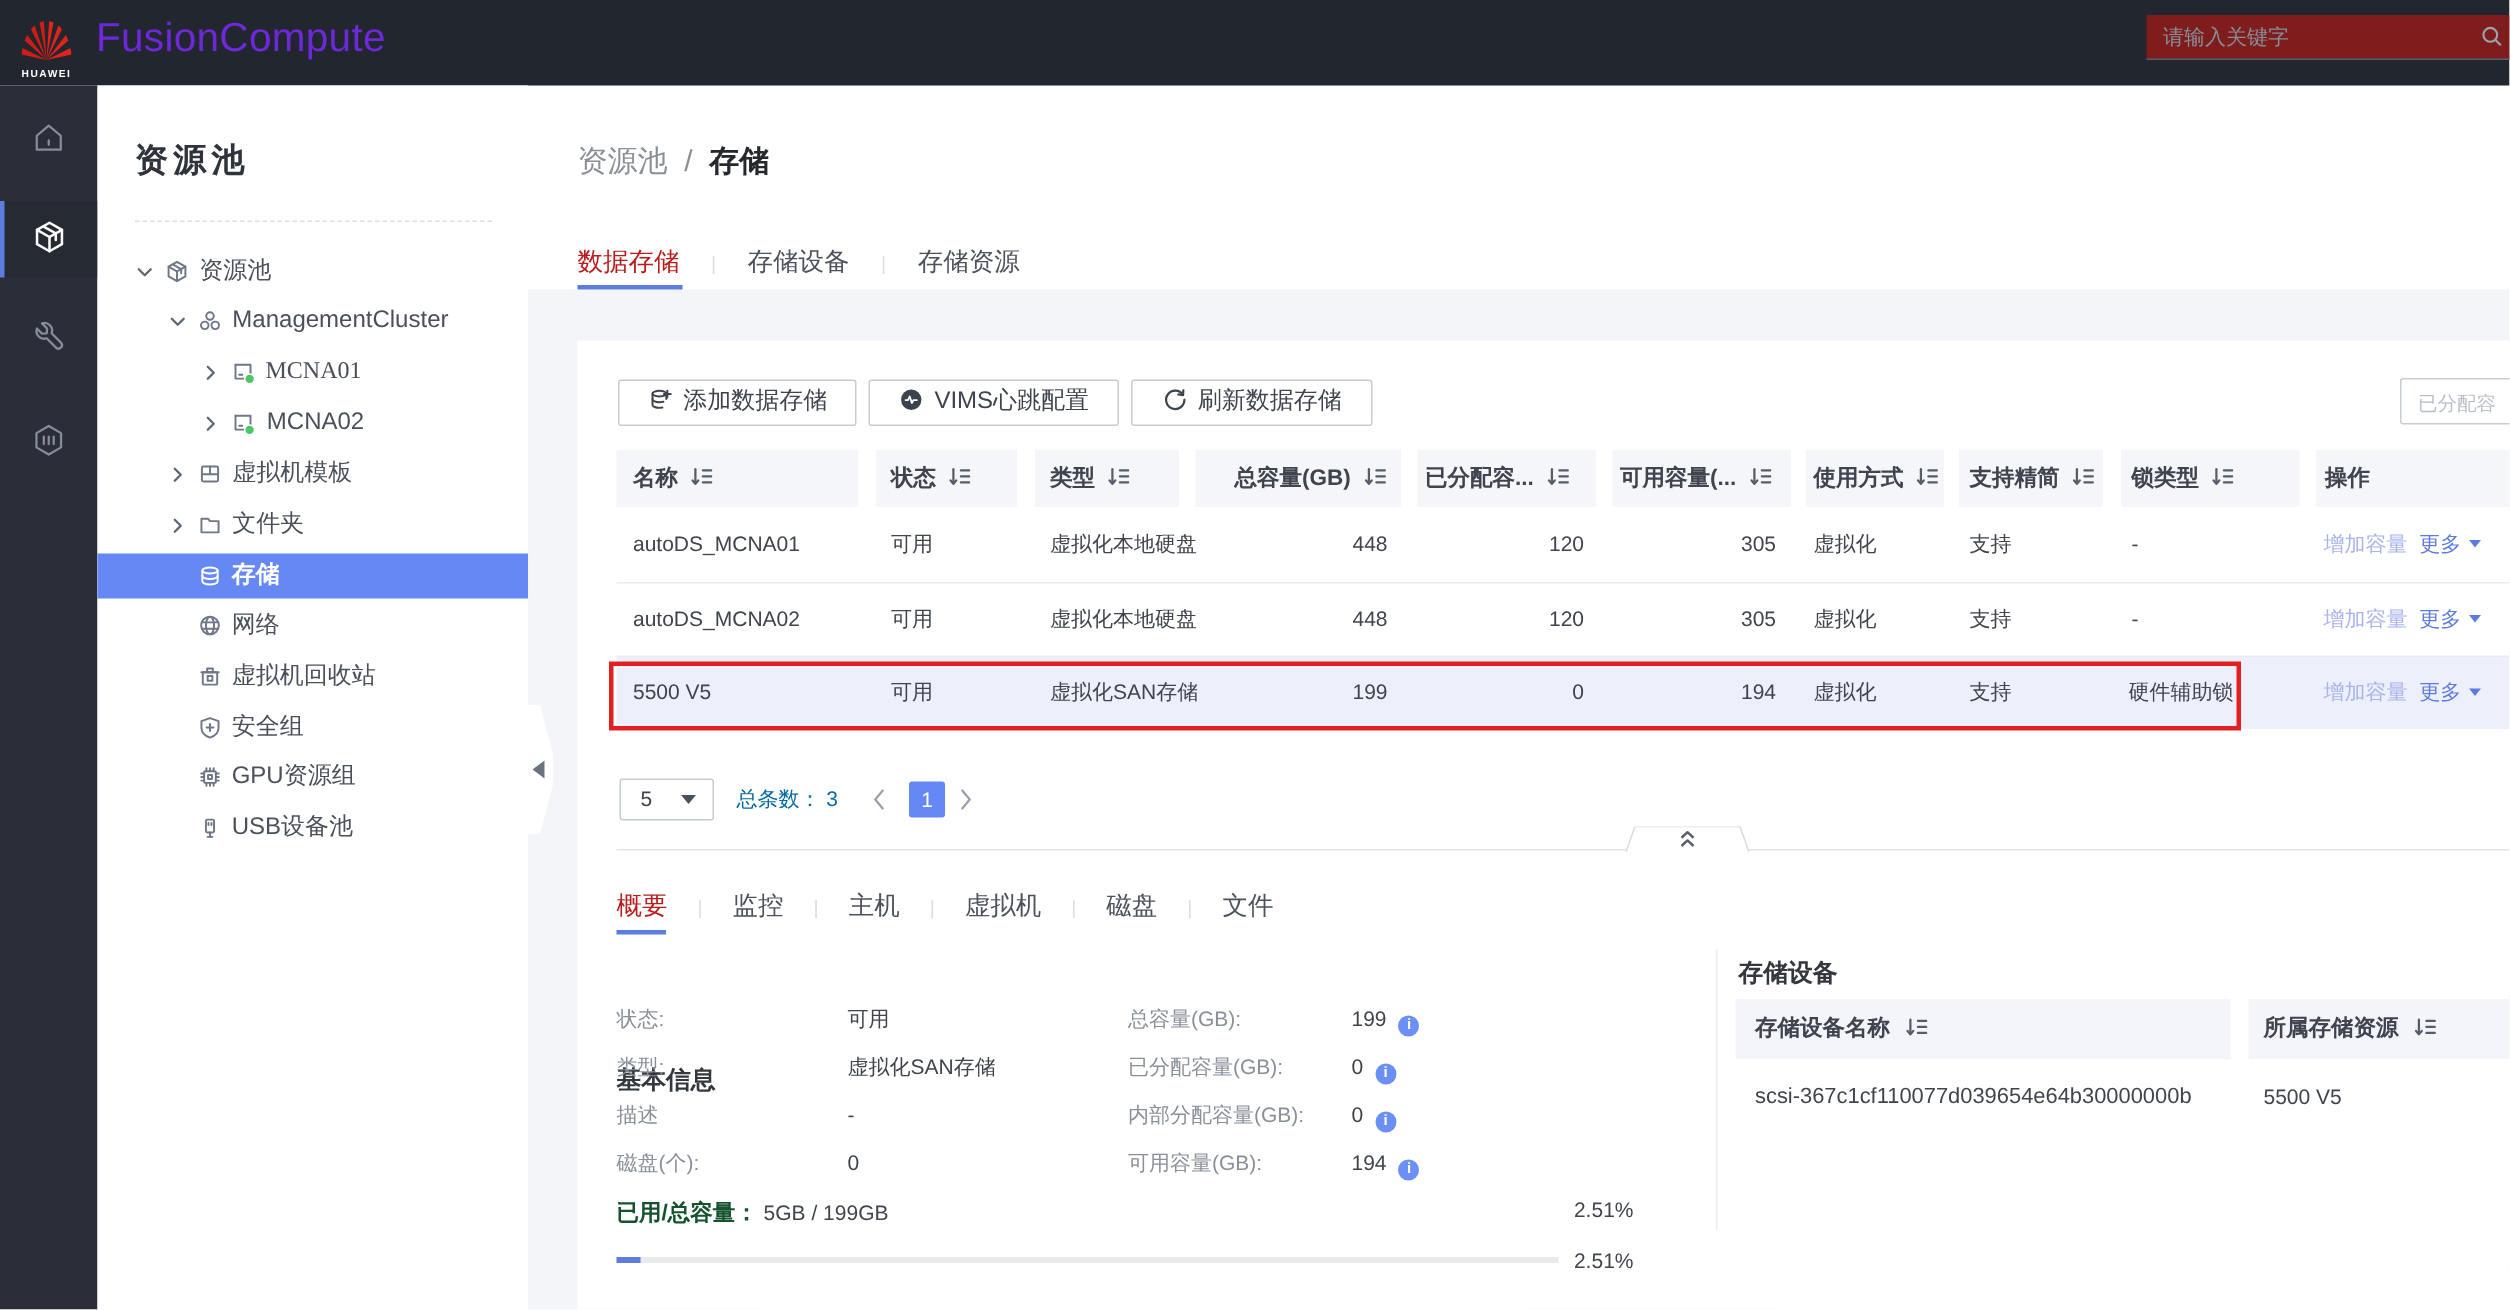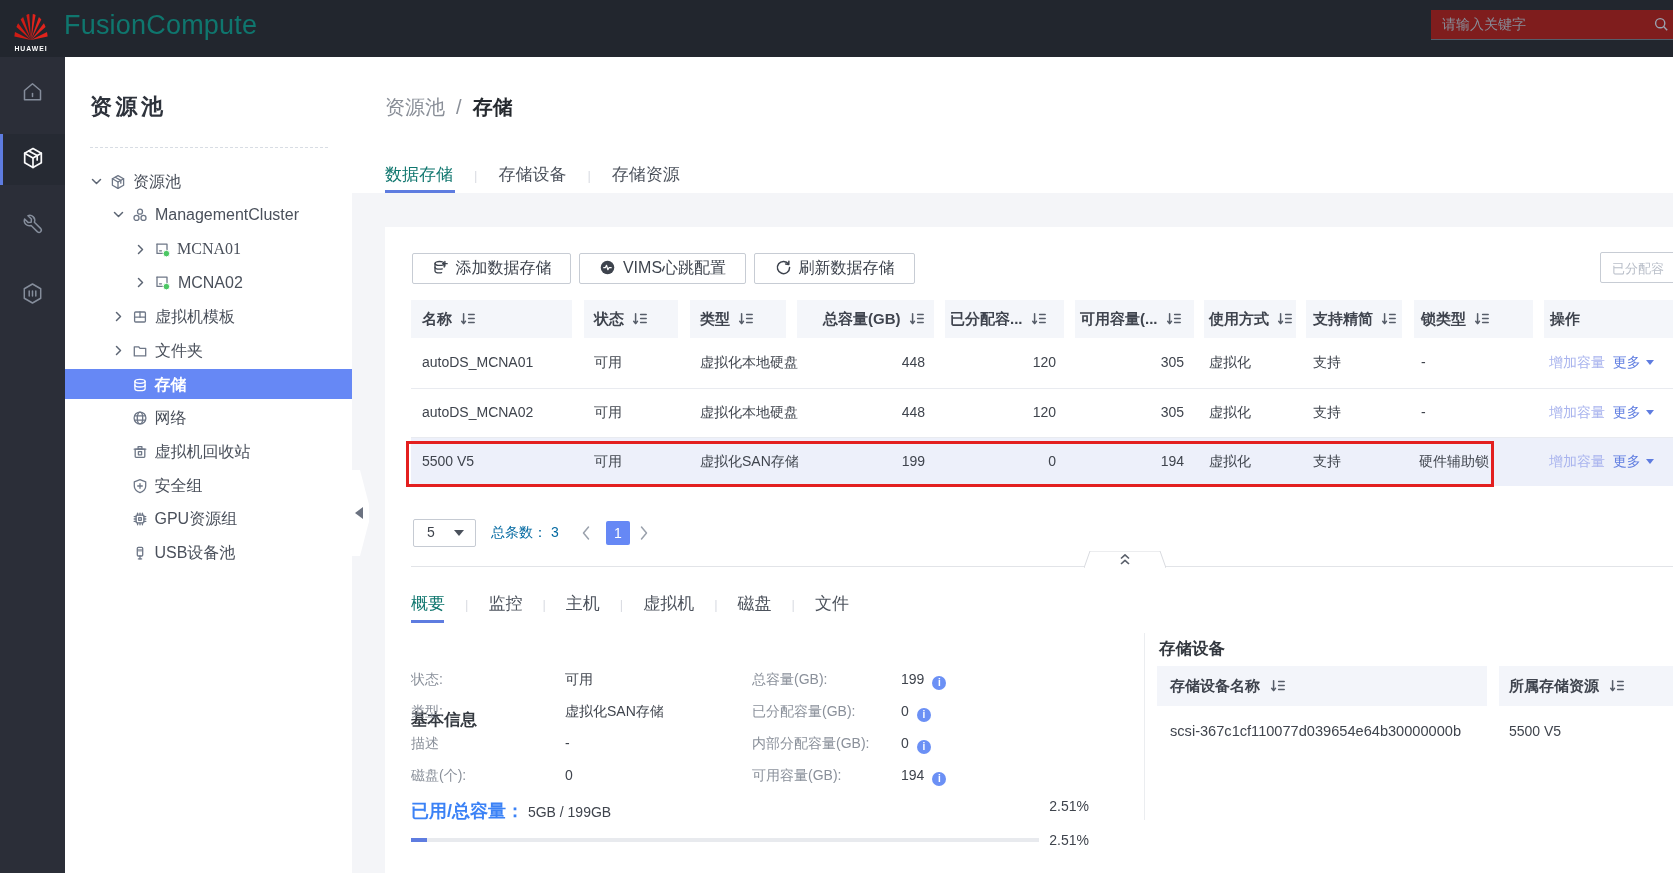--- a/index.html
+++ b/index.html
@@ -2,21 +2,21 @@
 <html><head><meta charset="utf-8">
 <style>
 html,body{margin:0;padding:0;}
 body{width:1673px;height:873px;position:relative;overflow:hidden;background:#fff;
  font-family:"Liberation Sans",sans-serif;-webkit-font-smoothing:antialiased;}
 .abs{position:absolute;}
 .ic{display:block;}
 
 #topbar{left:0;top:0;width:1673px;height:57px;background:#22262e;}
 #logo{left:9px;top:4px;width:44px;height:49px;}
-#brand{left:64px;top:10px;color:#0f766e;font-size:27px;letter-spacing:.2px;}
+#brand{left:64px;top:10px;color:#6d28d9;font-size:27px;letter-spacing:.2px;}
 #tsearch{left:1431px;top:10px;width:242px;height:29px;background:#7f1d1d;border-bottom:1px solid #555e6b;}
 #tsearch .ph{position:absolute;left:11px;top:6px;font-size:14px;color:#878e99;}
 #tsearch svg{position:absolute;right:2px;top:5px;}
 
 #rail{left:0;top:57px;width:65px;height:816px;background:#2b2e38;}
 #railsel{left:0;top:134px;width:3px;height:51px;background:#5e7ce0;}
 
 #tree{left:65px;top:57px;width:287px;height:816px;background:#fff;}
 #ttitle{left:90px;top:92px;font-size:22px;font-weight:bold;color:#2e333c;letter-spacing:3.5px;}
 #tdash{left:90px;top:147px;width:238px;border-top:1px dashed #d8dde4;}
@@ -27,21 +27,21 @@
 .tic{fill:none;stroke:#6e7787;stroke-width:1.3;stroke-linejoin:round;stroke-linecap:round;}
 .cvl{fill:none;stroke:#5c6573;stroke-width:1.5;stroke-linejoin:round;stroke-linecap:round;}
 
 #gband{left:352px;top:193px;width:1321px;height:680px;background:#f4f5f8;}
 #card{left:385px;top:227px;width:1288px;height:646px;background:#fff;}
 #crumb{left:385px;top:94px;font-size:20px;color:#8a8f98;}
 #crumb b{color:#25292e;font-weight:bold;}
 .tabs{font-size:17px;color:#4c525c;}
 .tabs .sep{color:#dadde3;padding:0 21px;font-size:13px;}
 .tabs .sep2{color:#dadde3;padding:0 20px;font-size:13px;}
-.tabs .on{color:#0f766e;text-align:right;}
+.tabs .on{color:#b91c1c;text-align:right;}
 #tabs1{left:385px;top:163px;}
 #tabu1{left:385px;top:190px;width:70px;height:3px;background:#5e7ce0;}
 
 .btn{position:absolute;top:253px;height:29px;border:1px solid #c7ccd4;border-radius:2px;background:#fff;
  font-size:16px;color:#3e444e;line-height:27px;text-align:center;}
 .btn svg{vertical-align:-3px;margin-right:7px;}
 #tbsearch{left:1600px;top:252px;width:90px;height:29px;border:1px solid #c7ccd4;border-radius:2px;}
 #tbsearch span{position:absolute;left:11px;top:7px;font-size:13px;color:#b8bec8;}
 
 .hcell{position:absolute;top:300px;height:38px;background:#f4f6fa;}
@@ -484,21 +484,21 @@
 <div class="kl" style="left:752px;top:703px;">已分配容量(GB):</div>
 <div class="kv" style="left:901px;top:703px;">0<i class="info">i</i></div>
 <div class="kl" style="left:411px;top:735px;">描述</div>
 <div class="kv" style="left:565px;top:735px;">-</div>
 <div class="kl" style="left:752px;top:735px;">内部分配容量(GB):</div>
 <div class="kv" style="left:901px;top:735px;">0<i class="info">i</i></div>
 <div class="kl" style="left:411px;top:767px;">磁盘(个):</div>
 <div class="kv" style="left:565px;top:767px;">0</div>
 <div class="kl" style="left:752px;top:767px;">可用容量(GB):</div>
 <div class="kv" style="left:901px;top:767px;">194<i class="info">i</i></div>
-<div class="kv" style="left:411px;top:799px;"><b style="color:#3b82f6;font-size:18px">已用/总容量：</b>&nbsp;5GB / 199GB</div>
+<div class="kv" style="left:411px;top:799px;"><b style="color:#14532d;font-size:15px">已用/总容量：</b>&nbsp;5GB / 199GB</div>
 <div class="kv" style="left:1000px;top:798px;width:89px;text-align:right;">2.51%</div>
 <div class="abs" id="pbar"></div>
 <div class="abs" id="pfill"></div>
 <div class="kv" style="left:1000px;top:832px;width:89px;text-align:right;">2.51%</div>
 <div class="abs" id="vline"></div>
 
 <div class="sect" style="left:1159px;top:638px;">存储设备</div>
 <div class="h2cell" style="left:1157px;width:330px;"></div>
 <div class="h2cell" style="left:1499px;width:174px;"></div>
 <div class="h2tx" style="left:1170px;">存储设备名称<svg width="15" height="14" viewBox="0 0 15 14">

